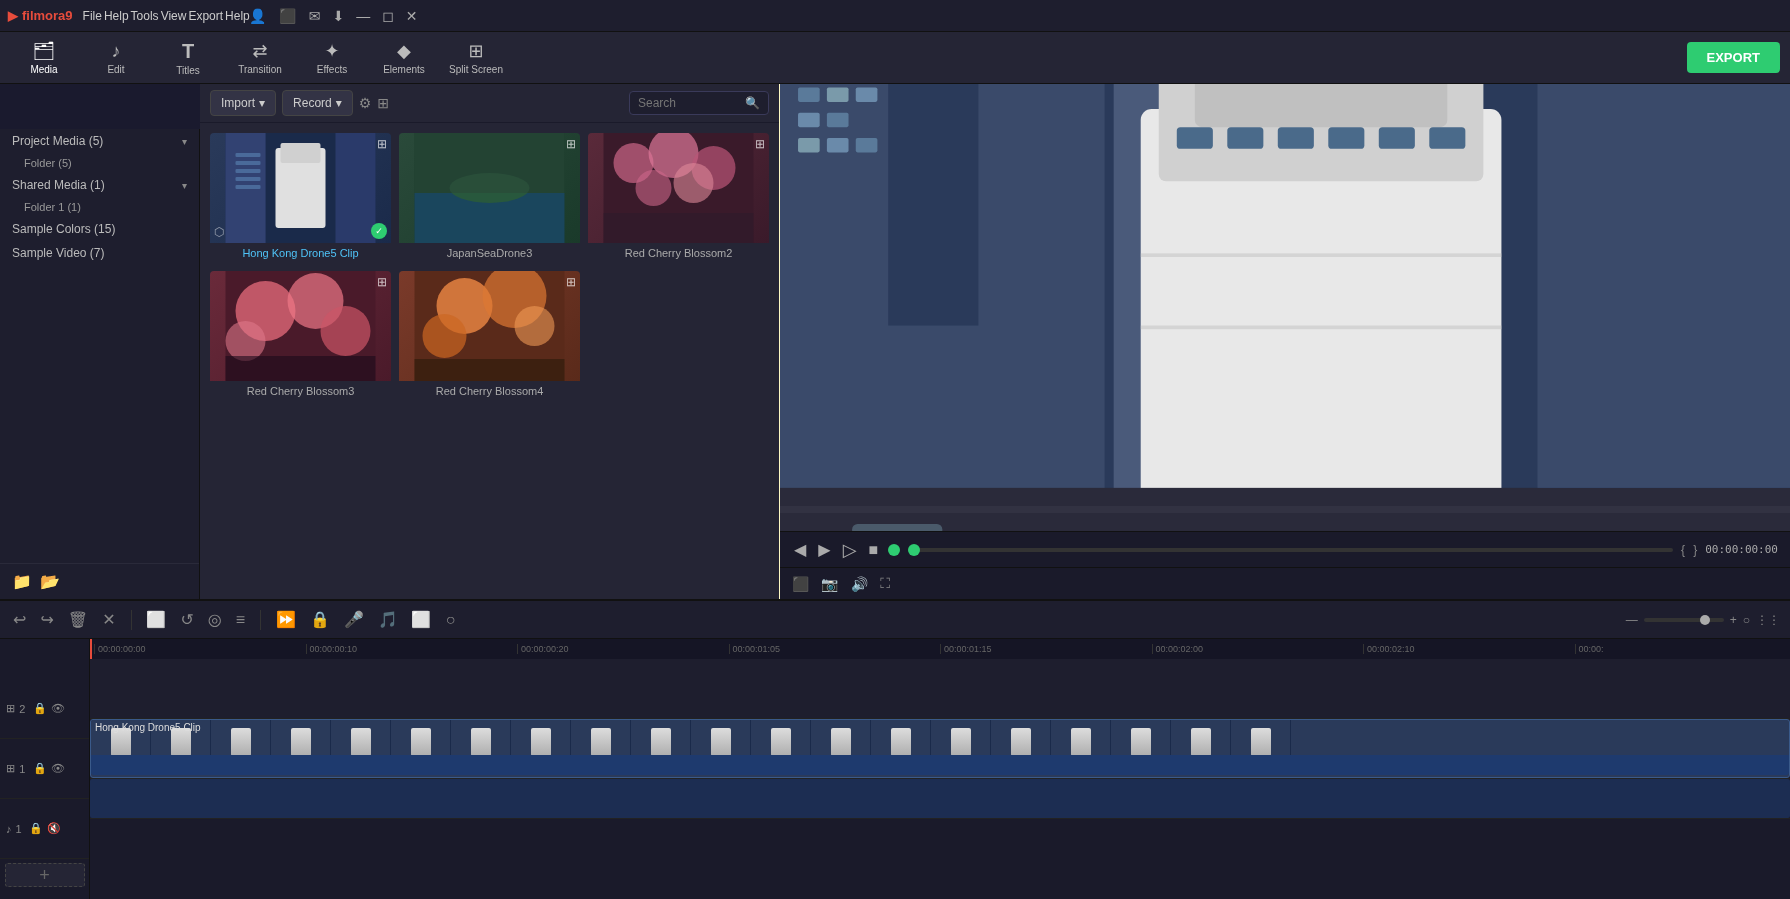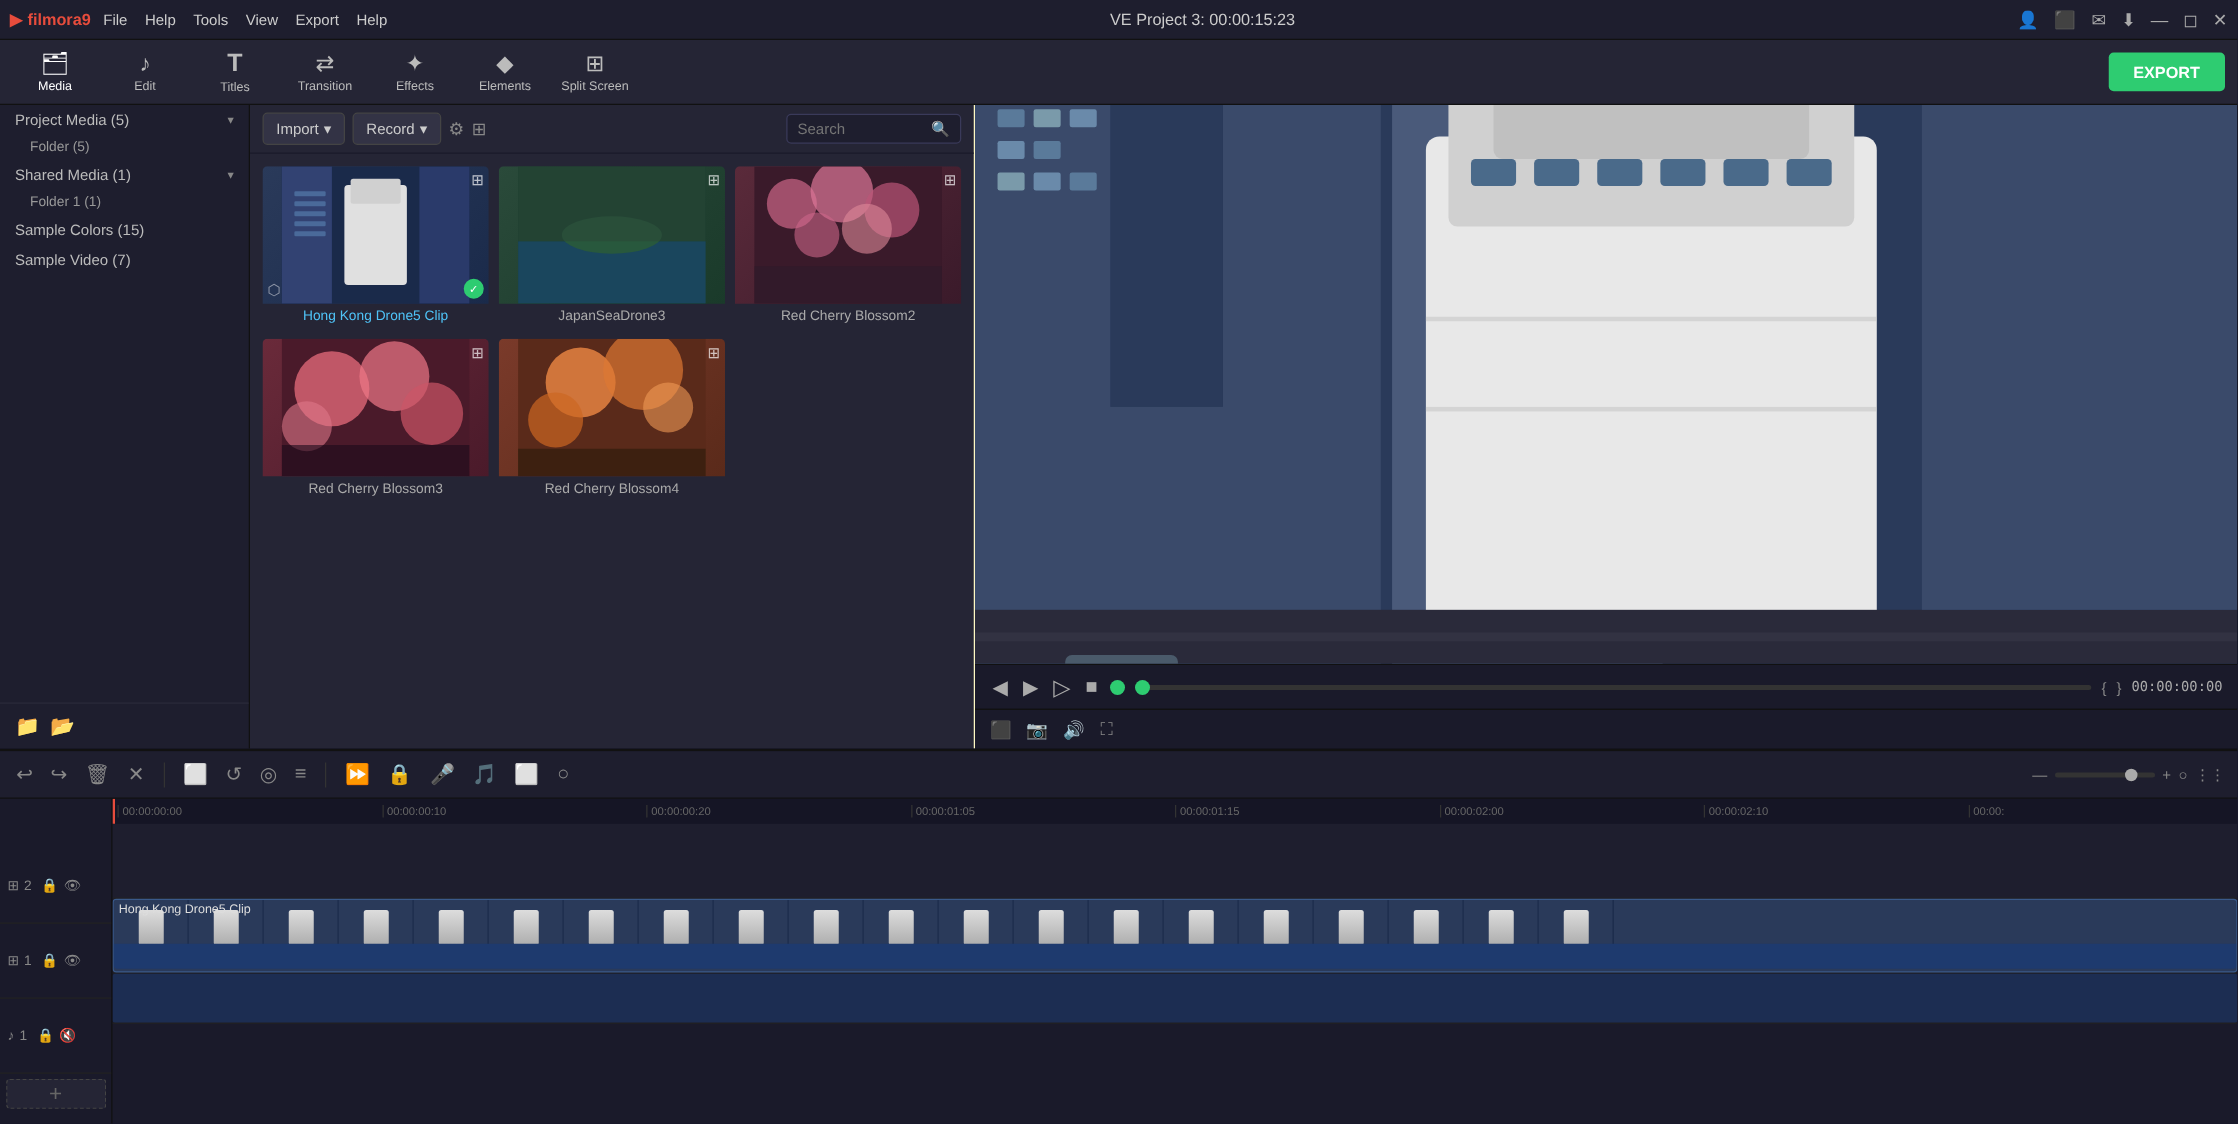--- a/index.html
+++ b/index.html
@@ -29,21 +29,21 @@
       color: #e74c3c;
       font-weight: bold;
       font-size: 13px;
       display: flex;
       align-items: center;
       gap: 4px;
       margin-right: 10px;
     }
     #title-bar .menu-items {
       display: flex;
-      gap: 14px;
+      gap: 2px;
       color: #ccc;
       font-size: 12px;
     }
     #title-bar .menu-items span {
       cursor: pointer;
     }
     #title-bar .title-center {
       flex: 1;
       text-align: center;
       color: #ccc;
@@ -104,20 +104,21 @@
     }
 
     
     #left-panel {
       width: 200px;
       background: #1e1e2e;
       border-right: 1px solid #111;
       display: flex;
       flex-direction: column;
       flex-shrink: 0;
+      margin-top: 45px;
     }
     .left-panel-item {
       padding: 5px 12px;
       cursor: pointer;
       display: flex;
       align-items: center;
       justify-content: space-between;
       color: #bbb;
       font-size: 12px;
     }
@@ -527,21 +528,20 @@
     <span>filmora9</span>
   </div>
   <div class="menu-items">
     <span>File</span>
     <span>Help</span>
     <span>Tools</span>
     <span>View</span>
     <span>Export</span>
     <span>Help</span>
   </div>
-  <div class="title-center">VE Project 3: 00:00:15:23</div>
   <div class="window-controls">
     <span>👤</span>
     <span>⬛</span>
     <span>✉</span>
     <span>⬇</span>
     <span>—</span>
     <span>◻</span>
     <span>✕</span>
   </div>
 </div>

